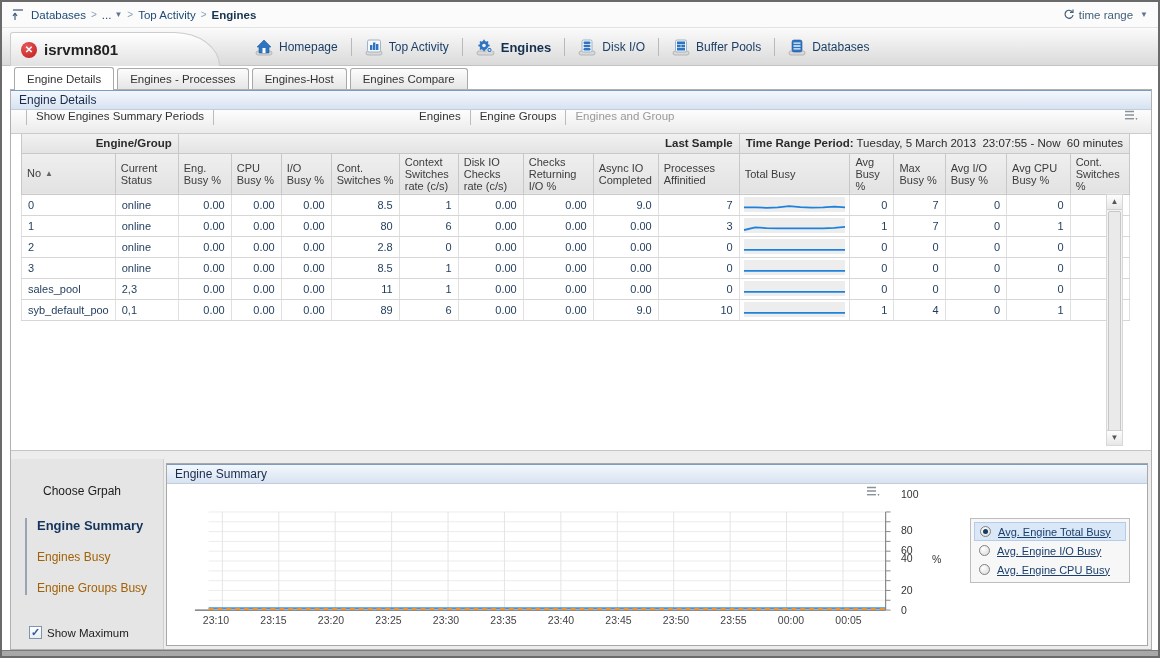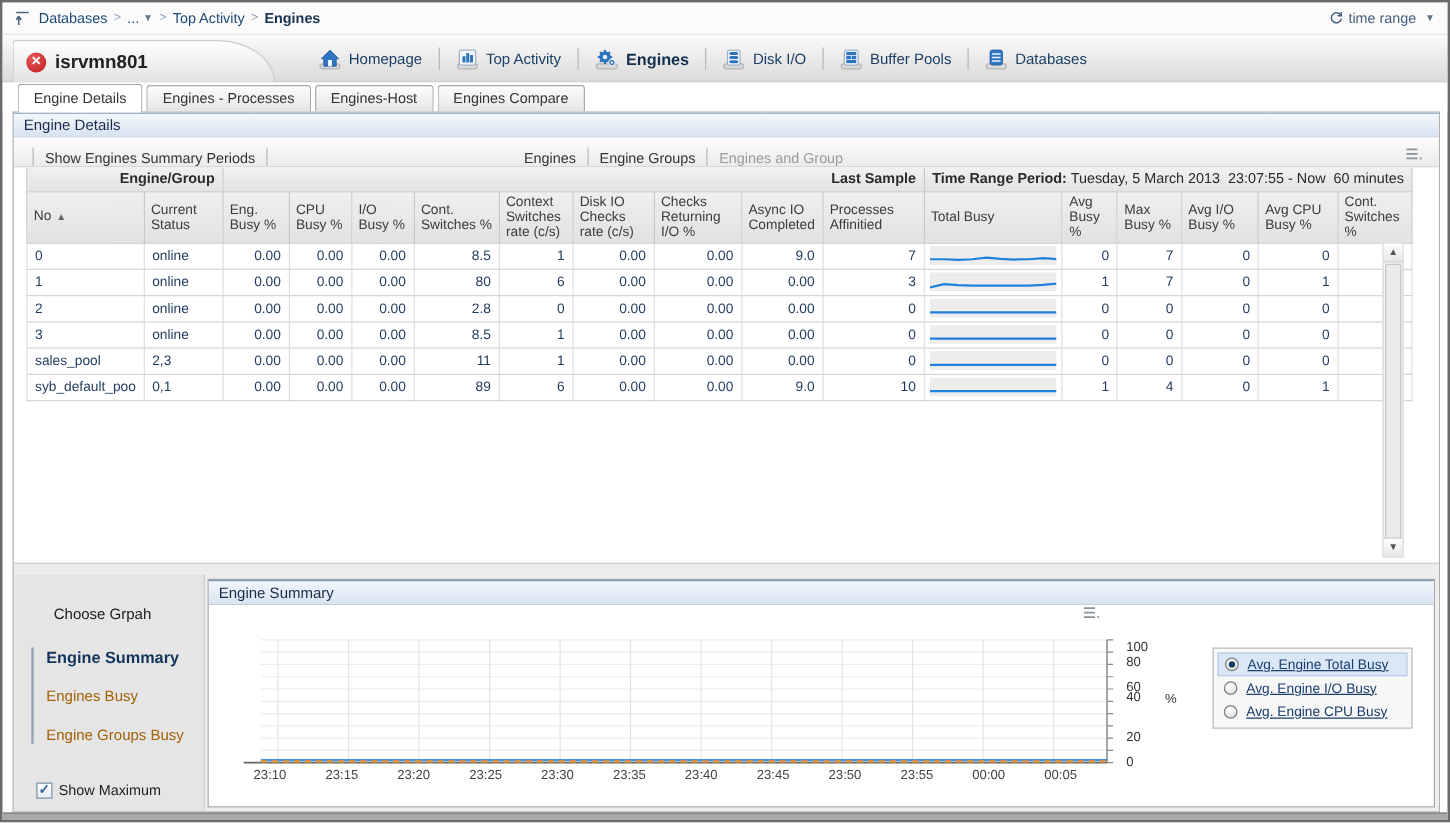--- a/index.html
+++ b/index.html
@@ -26,21 +26,21 @@
   .nav-sep { width:1px; height:18px; background:#b9b9b9; }
 
   
   .tab-row { height:23px; padding-left:12px; display:flex; align-items:flex-end; background:#fff; flex:0 0 auto; position:relative; z-index:2; }
   .tab { height:21px; padding:0 12px; margin-right:3px; font-size:11.5px; color:#333; background:linear-gradient(#fcfcfc,#e6e6e6); border:1px solid #a9a9a9; border-bottom:none; border-radius:3px 3px 0 0; line-height:20px; cursor:pointer; }
   .tab.active { background:#fff; height:23px; line-height:23px; font-weight:normal; margin-bottom:-1px; z-index:3; }
 
   
   .frame { margin:0 6px 0 8px; border:1px solid #b0b0b0; background:#fff; flex:1 1 auto; display:flex; flex-direction:column; overflow:hidden; }
   .panel-title { height:20px; background:linear-gradient(#f3f7fc,#d8e3f1); border-top:1px solid #7d9cc1; border-bottom:1px solid #c2cede; color:#1a2b4c; font-size:12px; padding:2px 8px; flex:0 0 auto; }
-  .toolbar { height:24px; background:linear-gradient(#fdfdfd,#ebebeb); border-bottom:1px solid #cccccc; display:flex; align-items:flex-end; font-size:11.5px; color:#333; flex:0 0 auto; padding:0 6px; }
+  .toolbar { height:24px; background:linear-gradient(#fdfdfd,#ebebeb); border-bottom:1px solid #cccccc; display:flex; align-items:flex-start; font-size:11.5px; color:#333; flex:0 0 auto; padding:0 6px; }
   .tb-sep { width:1px; height:15px; background:#bbb; margin:0 9px; }
   .tb-btn { cursor:pointer; white-space:nowrap; }
   .tb-btn.disabled { color:#9a9a9a; cursor:default; }
   .tb-spacer { width:196px; }
   .menu-icon { margin-left:auto; cursor:pointer; padding:0 6px; }
 
   
   .table-viewport { position:relative; height:316px; flex:0 0 auto; overflow:hidden; background:#fff; }
   table.grid { border-collapse:collapse; table-layout:fixed; margin-left:10px; }
   .grid th, .grid td { overflow:hidden; white-space:nowrap; }
@@ -500,21 +500,21 @@
               <span class="xlab" style="left: 544.5px; top: 130px;">23:55</span>
               <span class="xlab" style="left: 602px; top: 130px;">00:00</span>
               <span class="xlab" style="left: 659.5px; top: 130px;">00:05</span>
             </div>
           <div id="ylabels">
               <span class="ylab" style="left: 734px; top: 120px;">0</span>
               <span class="ylab" style="left: 734px; top: 100px;">20</span>
               <span class="ylab" style="left: 734px; top: 68px;">40</span>
               <span class="ylab" style="left: 734px; top: 60px;">60</span>
               <span class="ylab" style="left: 734px; top: 40px;">80</span>
-              <span class="ylab" style="left: 734px; top: 28px;">100</span>
+              <span class="ylab" style="left: 734px; top: 4px;">100</span>
             </div>
           <span class="pct-label" id="pctlab" style="left: 765px; top: 69px;">%</span>
           <div class="legend">
             <div class="leg-row selected">
               <span class="radio on"></span>
               <span class="leg-label">Avg. Engine Total Busy</span>
             </div>
             <div class="leg-row">
               <span class="radio"></span>
               <span class="leg-label">Avg. Engine I/O Busy</span>

